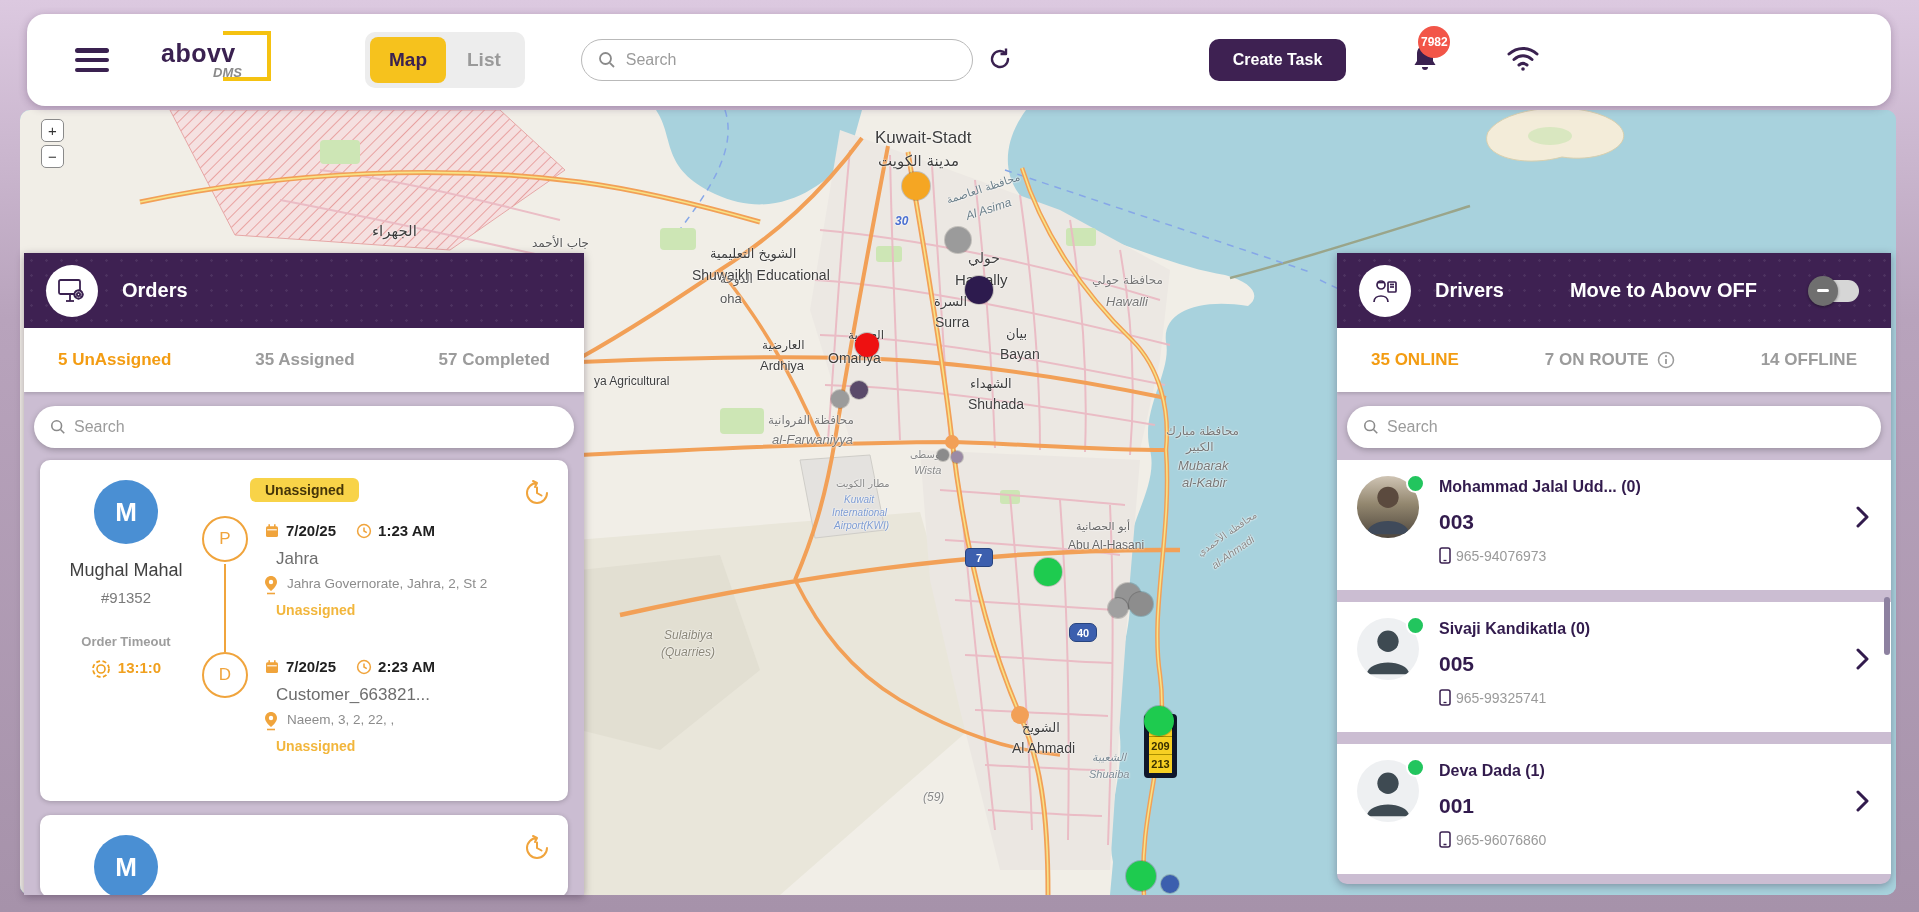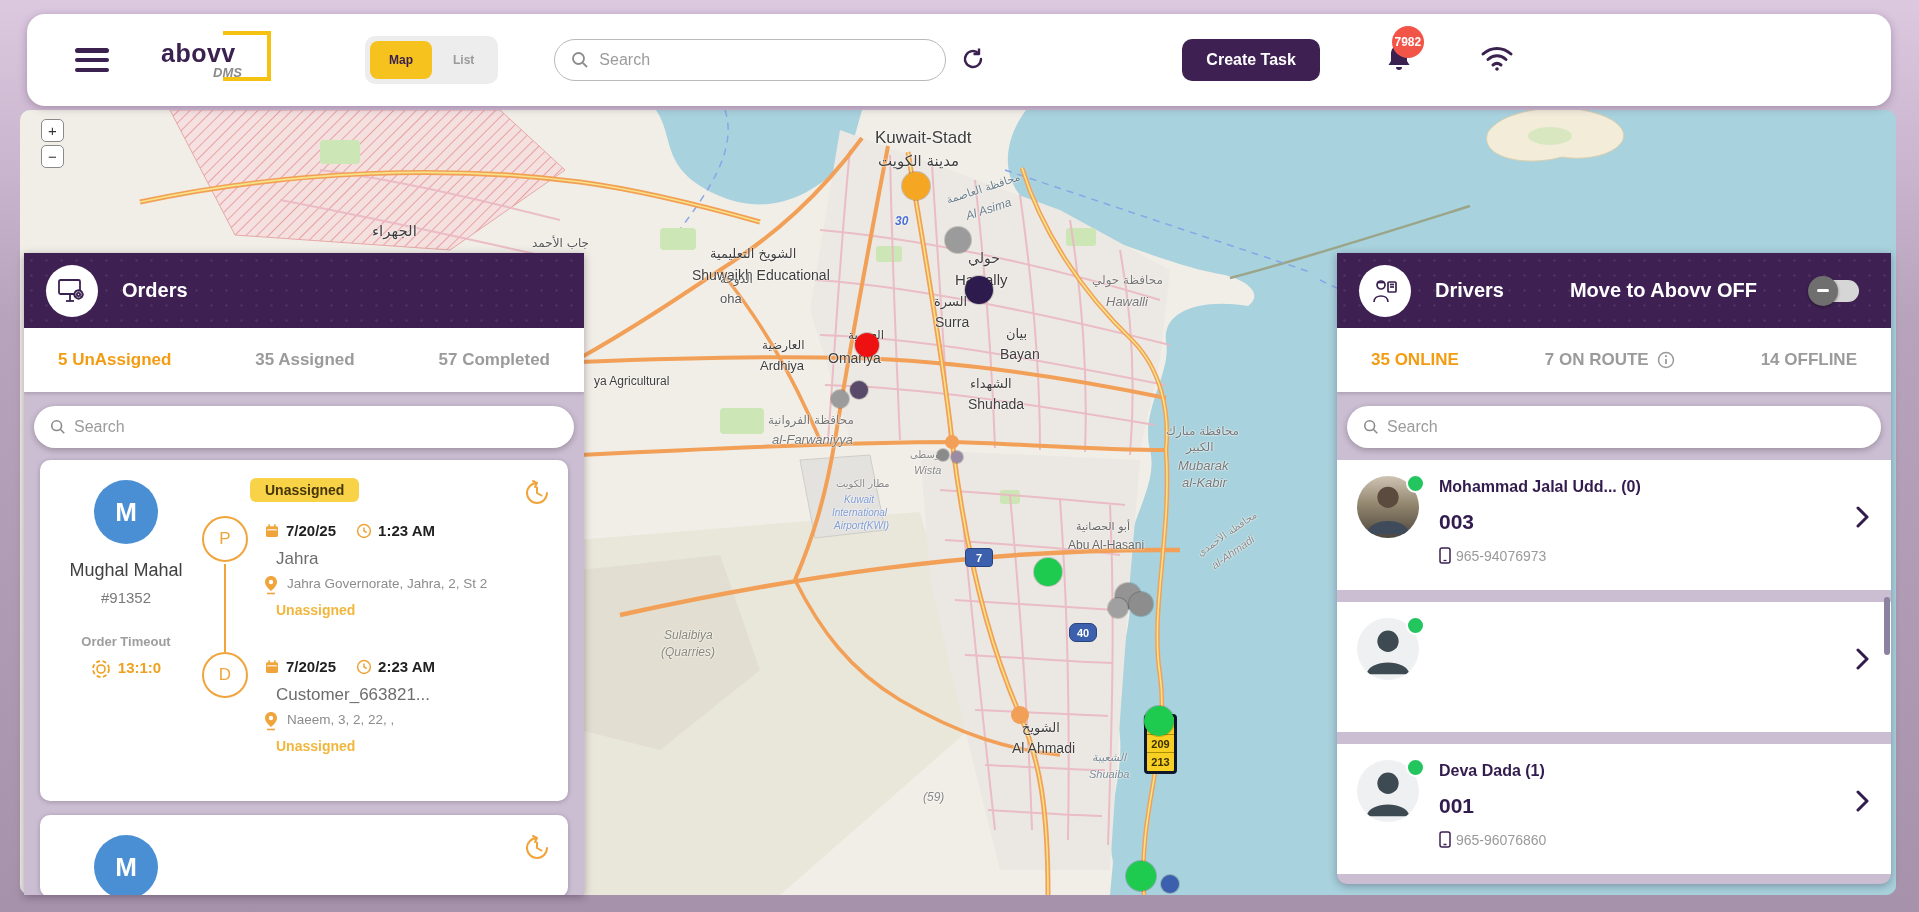--- a/index.html
+++ b/index.html
@@ -16,21 +16,21 @@
   .logo { position:relative; margin-left:52px; width:118px; height:58px; }
   .logo-text { position:absolute; left:0; top:8px; font-size:25px; font-weight:800; color:#3a2150; letter-spacing:.5px;text-align:right; }
   .logo-sub { position:absolute; left:52px; top:34px; font-size:13px; font-style:italic; font-weight:600; color:#8a8a8a; }
   .logo-bracket { position:absolute; left:62px; top:0; width:48px; height:50px;
                   border-top:4px solid #f5c211; border-right:4px solid #f5c211; border-bottom:4px solid #f5c211; }
   .date-field { margin-left:96px; width:268px; height:42px; border:1.5px solid #b9b9b9; border-radius:10px;
                 display:flex; align-items:center; padding:0 14px; }
   .date-field input { flex:1; border:none; outline:none; font-size:17px; font-weight:700; color:#4e4e4e;
                       font-family:inherit; background:transparent; }
   .view-toggle { margin-left:86px; background:#ededed; border-radius:10px; padding:5px; display:flex; gap:2px; }
-  .view-toggle button { border:none; cursor:pointer; font-family:inherit; font-size:12px; padding:12px 19px; border-radius:8px;
+  .view-toggle button { border:none; cursor:pointer; font-family:inherit; font-size:19px; padding:12px 19px; border-radius:8px;
                         background:transparent; color:#9a9a9a; font-weight:600; }
   .view-toggle button.on { background:#f6c21d; color:#3a2150; font-weight:700; }
   .search-pill { margin-left:56px; width:392px; height:42px; border:1.5px solid #b9b9b9; border-radius:22px;
                  display:flex; align-items:center; padding:0 16px; gap:10px; }
   .search-pill input, .panel-search input { flex:1; border:none; outline:none; background:transparent; font-size:16px;
                  color:#444; font-family:inherit; }
   input::placeholder { color:#9b9b9b; }
   .refresh-btn { margin-left:14px; background:none; border:none; cursor:pointer; }
   .create-task { margin-left:196px; background:#3e2152; color:#fff; border:none; cursor:pointer; border-radius:10px;
                  padding:12px 24px; font-size:16px; font-weight:600; font-family:inherit; }
@@ -41,21 +41,21 @@
 
   
   .map-area { position:absolute; left:20px; top:110px; width:1876px; height:785px; border-radius:10px;
               overflow:hidden; background:#a8d2dd; z-index:1; }
   #map-overlays { position:absolute; inset:0; }
   .map-label { position:absolute; white-space:nowrap; color:#3d3d3d; text-shadow:0 0 2px #fff,0 0 2px #fff; }
   .map-label.ar { font-family:"DejaVu Sans",sans-serif; }
   .map-marker { position:absolute; border-radius:50%; box-shadow:0 0 0 1px rgba(0,0,0,.18); }
   .map-shield { position:absolute; width:28px; height:19px; background:#3c5fae; border:1px solid #27447f; border-radius:4px;
                 color:#fff; font-size:11px; font-weight:700; display:flex; align-items:center; justify-content:center; }
-  #marker-cluster { position:absolute; left:1124px; top:604px; width:33px; background:#f7d023; border:3px solid #0f172a;
+  #marker-cluster { position:absolute; left:1124px; top:604px; width:33px; background:#f7d023; border:5px solid #0f172a;
                     border-radius:4px; overflow:hidden; }
   .cluster-row { height:18px; font-size:11px; font-weight:700; color:#3a3000; text-align:center; line-height:18px;
                  border-bottom:1px solid #a98f00; }
   .cluster-row:last-child { border-bottom:none; }
   .zoom-ctrl { position:absolute; left:21px; top:9px; display:flex; flex-direction:column; gap:3px; z-index:5; }
   .zoom-ctrl button { width:23px; height:23px; background:#fff; border:1px solid #8a8a8a; border-radius:5px;
                       font-size:15px; color:#333; cursor:pointer; line-height:1; }
 
   
   .panel { position:absolute; top:253px; background:#cbbdd2; overflow:hidden; z-index:10;
@@ -536,20 +536,31 @@
     <div class="driver-item">
       <div class="d-avatar">
         <div class="ph">
           <svg viewBox="0 0 64 64" width="62" height="62">
             <circle cx="32" cy="24" r="11" fill="#3e4a52"></circle>
             <path d="M10,58 C12,42 52,42 54,58 Z" fill="#3e4a52"></path>
           </svg>
         </div>
         <span class="online-dot"></span>
       </div>
+      <div class="d-info">
+        <div class="d-name">Sivaji Kandikatla (0)</div>
+        <div class="d-id">005</div>
+        <div class="d-phone">
+          <svg width="12" height="17" viewBox="0 0 12 17">
+            <rect x="1" y="1" width="10" height="15" rx="2" fill="none" stroke="#3a2150" stroke-width="1.5"></rect>
+            <line x1="4.5" y1="13.5" x2="7.5" y2="13.5" stroke="#3a2150" stroke-width="1.3"></line>
+          </svg>
+          <span>965-99325741</span>
+        </div>
+      </div>
       <span class="chev">
         <svg width="13" height="22" viewBox="0 0 13 22">
             <path d="M2,2 L11,11 L2,20" fill="none" stroke="#321b4d" stroke-width="3" stroke-linecap="round" stroke-linejoin="round"></path>
           </svg>
       </span>
     </div>
 
     <div class="driver-item">
       <div class="d-avatar">
         <div class="ph">

